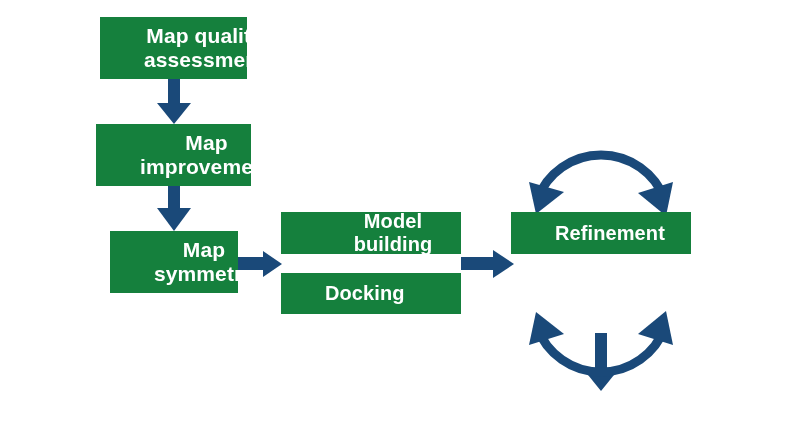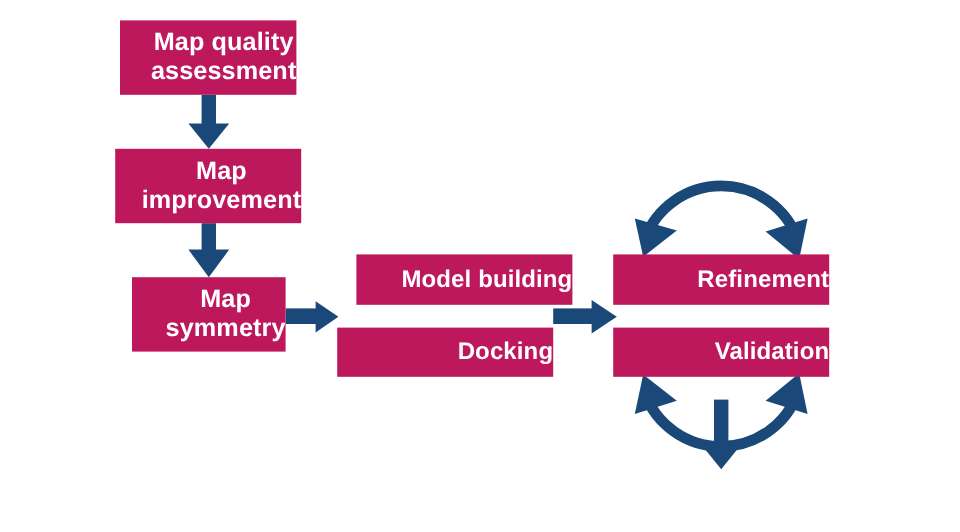--- a/index.html
+++ b/index.html
@@ -13,38 +13,39 @@
   #canvas {
     position: relative;
     width: 800px;
     height: 443px;
     background: #ffffff;
     overflow: hidden;
   }
   .node {
     position: absolute;
     box-sizing: border-box;
-    background: #be185d;
+    background: #15803d;
     color: #ffffff;
     display: flex;
     align-items: center;
-    justify-content: flex-end;
+    justify-content: flex-start;
     text-align: center;
     line-height: 1.14;
     font-weight: 600;
     letter-spacing: 0.1px;
     z-index: 3;
+    padding-left: 44px;
   }
   .node span { display: block; white-space: pre-line; }
 
   
   #node-map-quality   { left:100px; top:17px;  width:147px; height:62px;  font-size:21px; }
   #node-map-improve   { left:96px;  top:124px; width:155px; height:62px;  font-size:21px; }
   #node-map-symmetry  { left:110px; top:231px; width:128px; height:62px;  font-size:21px; }
-  #node-model-build   { left:281px; top:212px; width:180px; height:42px;  font-size:20px;margin-left:16px; }
+  #node-model-build   { left:281px; top:212px; width:180px; height:42px;  font-size:20px; }
   #node-docking       { left:281px; top:273px; width:180px; height:41px;  font-size:20px; }
   #node-refinement    { left:511px; top:212px; width:180px; height:42px;  font-size:20px; }
   #node-validation    { left:511px; top:273px; width:180px; height:41px;  font-size:20px; }
   #node-deposition    { left:511px; top:391px; width:180px; height:44px;  font-size:20px; }
 
   
   #connectors {
     position: absolute;
     left: 0; top: 0;
     width: 800px; height: 443px;
@@ -129,18 +130,15 @@
   </div>
 
   <div class="node" id="node-docking">
     <span>Docking</span>
   </div>
 
   <div class="node" id="node-refinement">
     <span>Refinement</span>
   </div>
 
-  <div class="node" id="node-validation">
-    <span>Validation</span>
-  </div>
 
 
 </div>
 
 </body></html>

